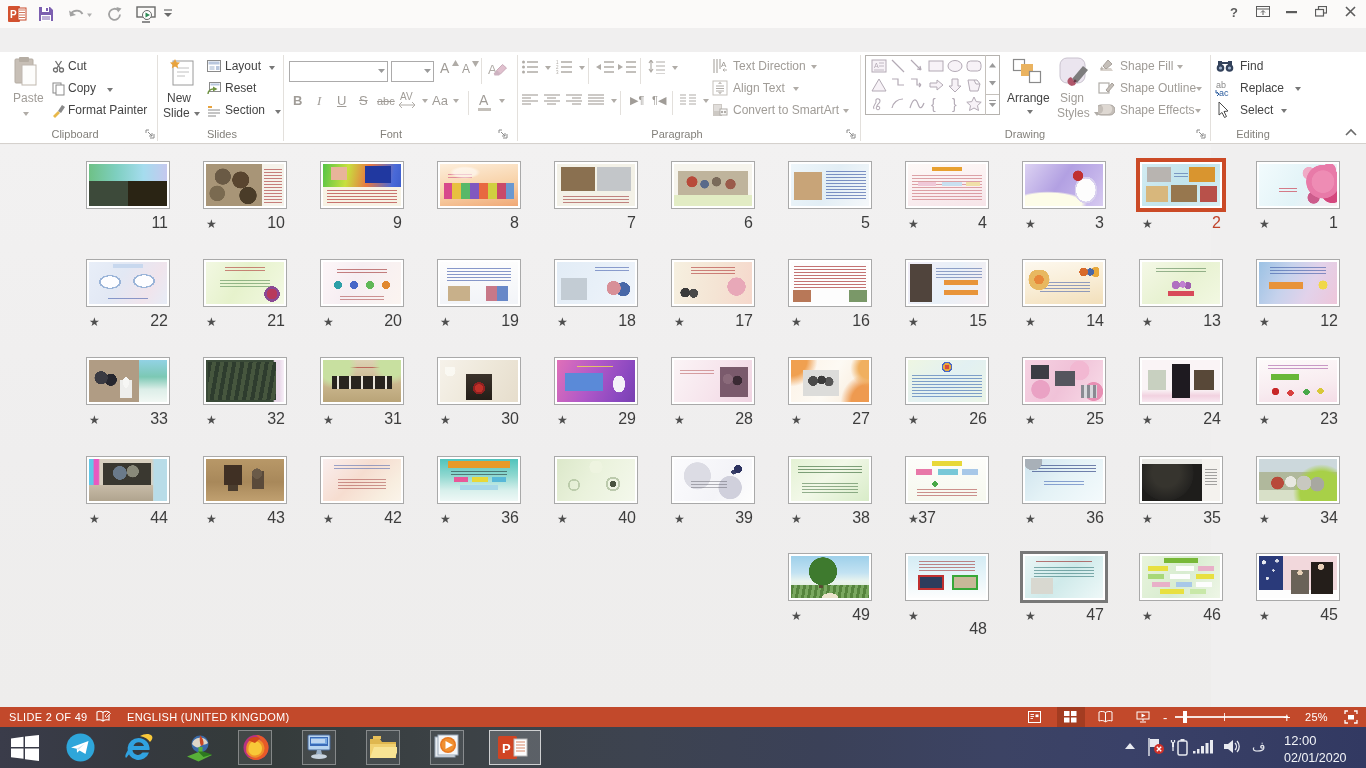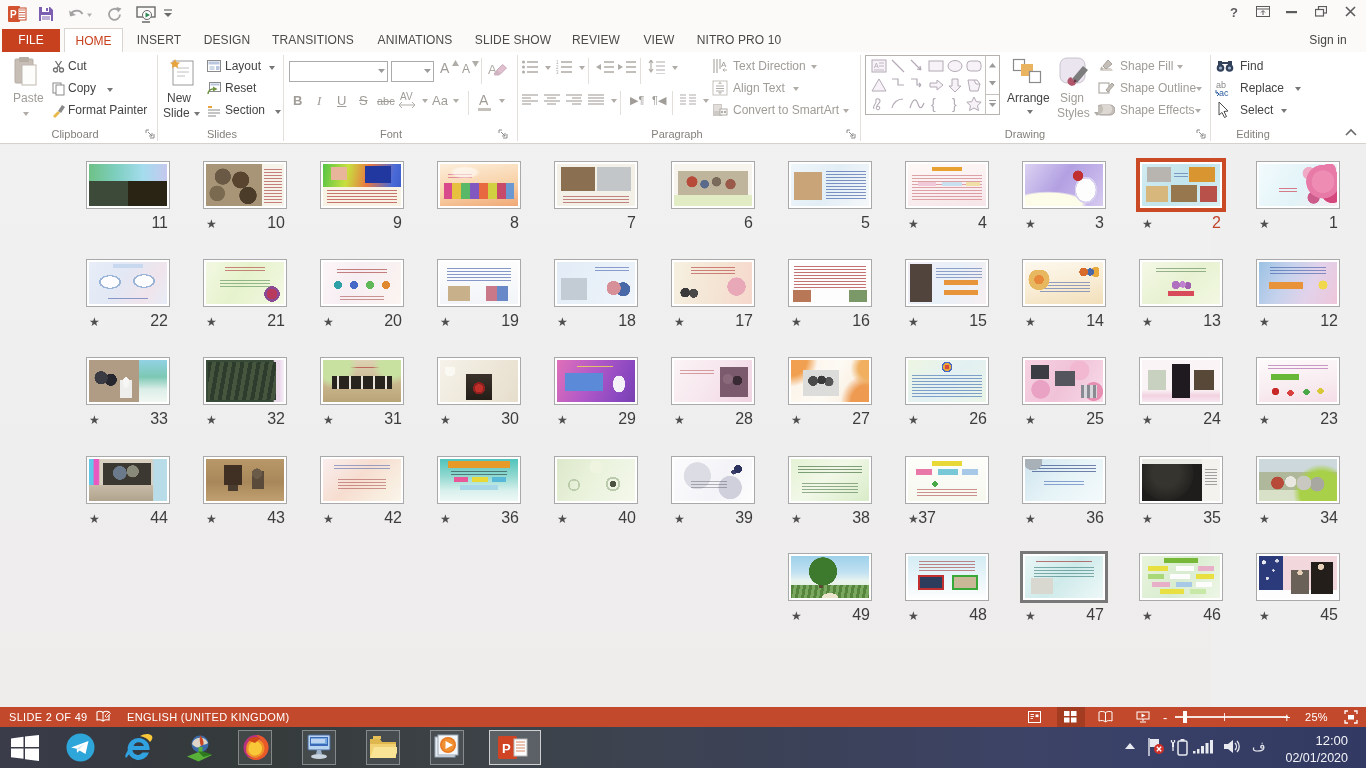--- a/index.html
+++ b/index.html
@@ -80,33 +80,20 @@
         <rect width="11" height="2.2" fill="#5c5c5c"></rect>
       </svg>
       <svg class="abs" style="left:1315px;top:6px" width="12" height="11" viewBox="0 0 12 11">
         <rect x="3.5" y=".5" width="8" height="6.5" fill="none" stroke="#5c5c5c" stroke-width="1.2"></rect>
         <rect x=".5" y="3.5" width="8" height="6.5" fill="#fbfaf9" stroke="#5c5c5c" stroke-width="1.2"></rect>
       </svg>
       <svg class="abs" style="left:1345px;top:6px" width="11" height="11" viewBox="0 0 11 11">
         <path d="M1 1 L10 10 M10 1 L1 10" stroke="#5c5c5c" stroke-width="1.6"></path>
       </svg>
     </div>
-    <div id="tabstrip">
-      <div id="filetab">FILE</div>
-      <div id="hometab">HOME</div>
-      <div class="tab" style="left:159px;width:120px;margin-left:-60px">INSERT</div>
-      <div class="tab" style="left:227px;width:120px;margin-left:-60px">DESIGN</div>
-      <div class="tab" style="left:313px;width:120px;margin-left:-60px">TRANSITIONS</div>
-      <div class="tab" style="left:415px;width:120px;margin-left:-60px">ANIMATIONS</div>
-      <div class="tab" style="left:513px;width:120px;margin-left:-60px">SLIDE SHOW</div>
-      <div class="tab" style="left:596px;width:120px;margin-left:-60px">REVIEW</div>
-      <div class="tab" style="left:659px;width:120px;margin-left:-60px">VIEW</div>
-      <div class="tab" style="left:739px;width:120px;margin-left:-60px">NITRO PRO 10</div>
-      <div class="tab" style="left:1298px;width:60px;color:#444">Sign in</div>
-    </div>
     <div id="ribbon">
       <div class="gsep" style="left:157px"></div>
       <div class="gsep" style="left:283px"></div>
       <div class="gsep" style="left:517px"></div>
       <div class="gsep" style="left:860px"></div>
       <div class="gsep" style="left:1210px"></div>
       <svg class="abs" style="left:14px;top:5px" width="24" height="30" viewBox="0 0 24 30">
         <rect x="1" y="2" width="18" height="24" rx="1" fill="#c7bfb6" stroke="#b5ada3"></rect>
         <rect x="5" y="0" width="10" height="5" rx="1" fill="#b5ada3"></rect>
         <rect x="8" y="8" width="14" height="20" fill="#fdfdfc" stroke="#c0b8af"></rect>
@@ -643,21 +630,21 @@
       <div class="snum" style="left:1254px;top:364px;color:#3d3d3d">34</div>
       <div class="star" style="left:1259px;top:367px">★</div>
       <div class="thumb" style="left:788px;top:408px">
         <div class="timg" style="background-image:radial-gradient(circle at 50% 45%,#3e7a2e 0 42%,transparent 43%),linear-gradient(#5a4a32,#5a4a32),radial-gradient(ellipse 14px 8px at 50% 100%,#ece4cc 0 60%,transparent 61%),repeating-linear-gradient(100deg,#55843c 0 3px,#7aa860 3px 6px),linear-gradient(180deg,#9ed0ea 0%,#c2e2f2 40%,#eaf4ee 60%,#d2e4c8 100%);background-size:56px 32px,4px 8px,26px 12px,78px 13px,78px 42px;background-position:4px 1px,28px 24px,26px 30px,0px 29px,0 0;"></div>
       </div>
       <div class="snum" style="left:786px;top:461px">49</div>
       <div class="star" style="left:791px;top:464px">★</div>
       <div class="thumb" style="left:905px;top:408px">
         <div class="timg" style="background-image:linear-gradient(#2c3c5c,#2c3c5c),linear-gradient(#c03030,#c03030),linear-gradient(#c8b898,#c8b898),linear-gradient(#38a838,#38a838),repeating-linear-gradient(180deg,rgba(0,0,0,0) 0px,rgba(0,0,0,0) 2px,rgba(160,40,40,.55) 2px,rgba(160,40,40,.55) 3px),linear-gradient(180deg,#d4ecf4 0%,#eaf6fa 55%,#fdfdfd 100%);background-size:22px 11px,26px 15px,22px 11px,26px 15px,56px 12px,78px 42px;background-position:12px 21px,10px 19px,46px 21px,44px 19px,11px 3px,0 0;"></div>
       </div>
-      <div class="snum" style="left:903px;top:461px">48</div>
+      <div class="snum" style="left:903px;top:475px">48</div>
       <div class="star" style="left:908px;top:464px">★</div>
       <div class="thumb" style="left:1022px;top:408px;border:3px solid #787878;width:88px;height:52px;margin-left:-2px;margin-top:-2px">
         <div class="timg" style="background-image:linear-gradient(#d8d8d0,#d8d8d0),radial-gradient(circle at 35% 40%,#f8f8f4 0 25%,transparent 26%),radial-gradient(circle at 70% 45%,#e8e8e0 0 22%,transparent 23%),repeating-linear-gradient(180deg,rgba(0,0,0,0) 0px,rgba(0,0,0,0) 2px,rgba(150,30,30,.6) 2px,rgba(150,30,30,.6) 3px),repeating-linear-gradient(180deg,rgba(0,0,0,0) 0px,rgba(0,0,0,0) 2px,rgba(40,110,110,.55) 2px,rgba(40,110,110,.55) 3px),linear-gradient(135deg,#eaf6f6 0%,#cfeaea 50%,#eef8f8 100%);background-size:22px 16px,22px 16px,22px 16px,56px 4px,60px 12px,78px 42px;background-position:6px 22px,6px 22px,6px 22px,11px 3px,9px 9px,0 0;"></div>
       </div>
       <div class="snum" style="left:1020px;top:461px">47</div>
       <div class="star" style="left:1025px;top:464px">★</div>
       <div class="thumb" style="left:1139px;top:408px">
         <div class="timg" style="background-image:linear-gradient(#78b838,#78b838),linear-gradient(#e8e040,#e8e040),linear-gradient(#fdfdfd,#fdfdfd),linear-gradient(#e8b0c8,#e8b0c8),linear-gradient(#a8d878,#a8d878),linear-gradient(#fdfdfd,#fdfdfd),linear-gradient(#e8e040,#e8e040),linear-gradient(#e8b0c8,#e8b0c8),linear-gradient(#a8c8e8,#a8c8e8),linear-gradient(#fdfdfd,#fdfdfd),linear-gradient(#e8e040,#e8e040),linear-gradient(#c8e8a8,#c8e8a8),linear-gradient(120deg,#e8f4dc 0%,#d8ecd0 50%,#eef6e6 100%);background-size:34px 5px,20px 5px,18px 5px,16px 5px,16px 5px,20px 5px,18px 5px,18px 5px,16px 5px,16px 5px,24px 5px,16px 5px,78px 42px;background-position:22px 2px,6px 10px,34px 10px,56px 10px,6px 18px,28px 18px,54px 18px,10px 26px,34px 26px,54px 26px,18px 33px,48px 33px,0 0;"></div>
       </div>
       <div class="snum" style="left:1137px;top:461px">46</div>
@@ -791,14 +778,14 @@
         <rect x="4" y="11" width="2.5" height="4.5" fill="#e8eaf0"></rect>
         <rect x="8" y="8" width="3" height="7.5" fill="#e8eaf0"></rect>
         <rect x="12.5" y="5" width="3" height="10.5" fill="#e8eaf0"></rect>
         <rect x="17" y="2" width="3" height="13.5" fill="#e8eaf0"></rect>
       </svg>
       <svg class="abs" style="left:1222px;top:11px" width="18" height="17" viewBox="0 0 18 17">
         <path d="M2 6 h4 l5 -4 v13 l-5 -4 h-4z" fill="#e8eaf0"></path>
         <path d="M13 5 a5 5 0 0 1 0 7 M15 3 a8 8 0 0 1 0 11" stroke="#e8eaf0" fill="none" stroke-width="1.3"></path>
       </svg>
       <div class="abs" style="left:1252px;top:12px;color:#e8eaf0;font-size:13px">ف</div>
-      <div class="abs" style="left:1284px;top:5px;width:64px;color:#f2f4f8;font-size:13px;text-align:right;line-height:17px">12:00<br><span style="font-size:12.5px">02/01/2020</span></div>
+      <div class="abs" style="left:1284px;top:5px;width:64px;color:#f2f4f8;font-size:13px;text-align:left;line-height:17px">12:00<br><span style="font-size:12.5px">02/01/2020</span></div>
     </div>
   </div>
 </body></html>

